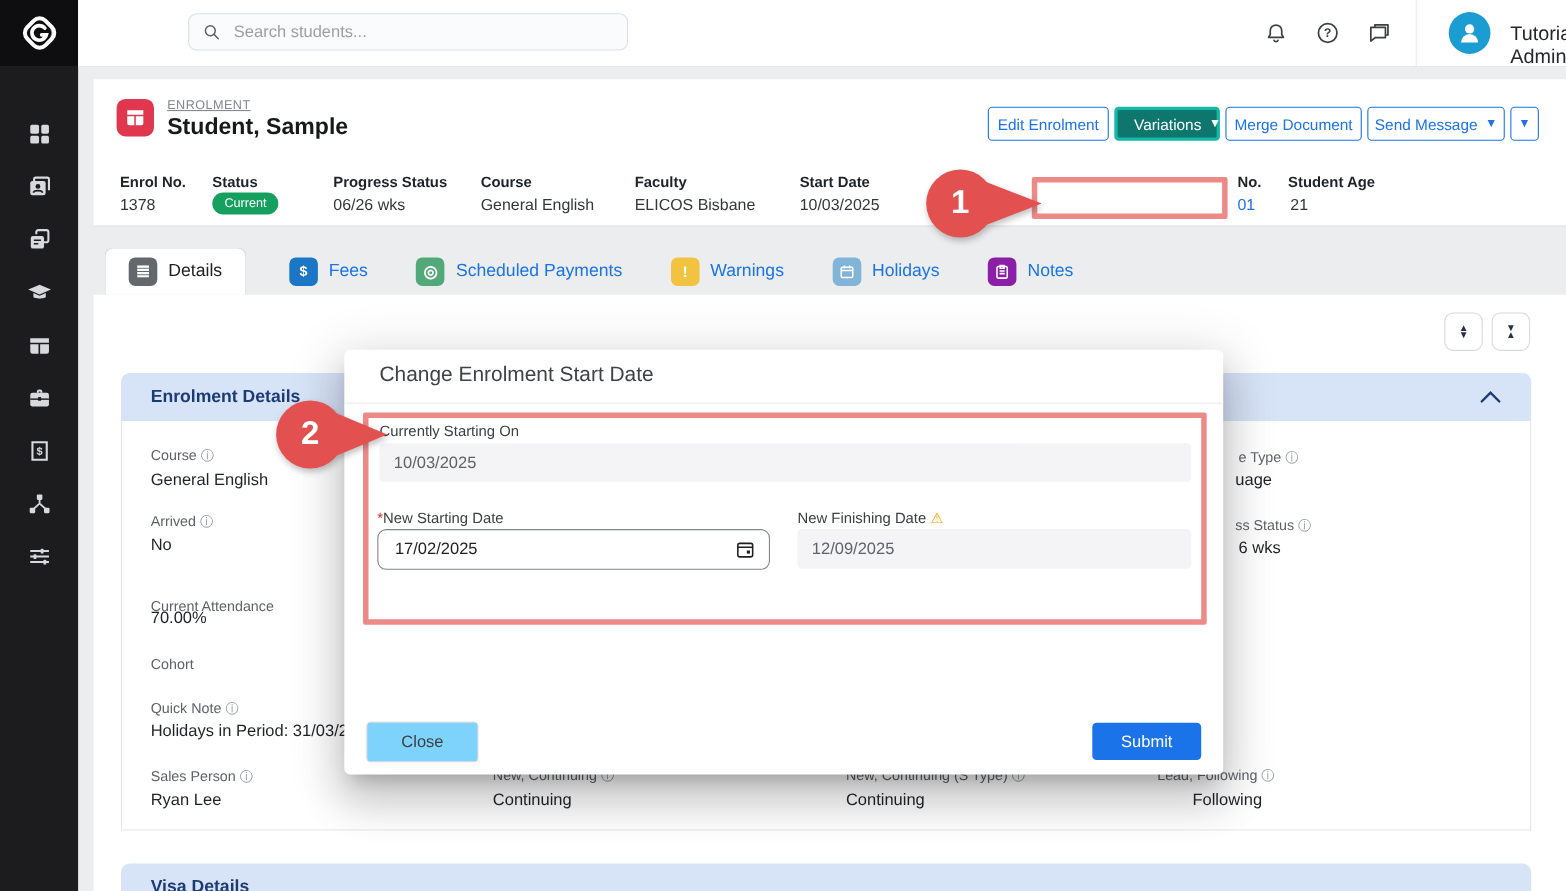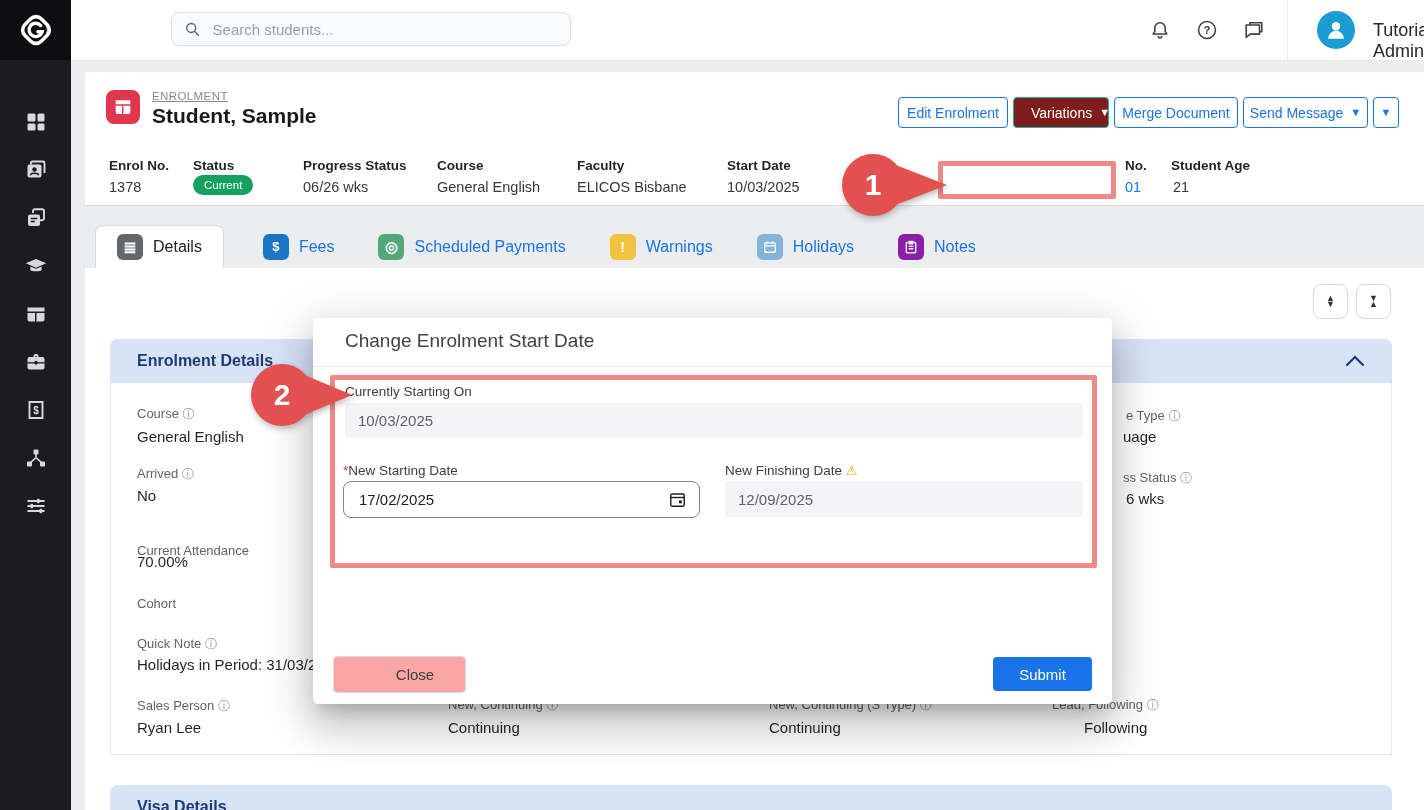--- a/index.html
+++ b/index.html
@@ -23,21 +23,21 @@
   .avatar{left:1246px;top:11px;width:38px;height:38px;border-radius:50%;background:#1b9cd3;display:flex;align-items:center;justify-content:center;}
   .user-name{left:1302px;top:20px;font-size:18px;color:#25282b;font-weight:500;}
 
   
   .head-card{left:85px;top:72px;width:1339px;height:133px;background:#fff;border-bottom:1px solid #dadcde;}
   .app-icon{left:106px;top:90px;width:34px;height:34px;border-radius:8px;background:#e0364e;display:flex;align-items:center;justify-content:center;}
   .badge-label{left:152px;top:90px;font-size:11.5px;letter-spacing:.4px;color:#84898e;text-decoration:underline;}
   .page-title{left:152px;top:105px;font-size:21px;font-weight:700;color:#17191c;}
   .btn{box-sizing:border-box;height:31px;border-radius:4px;font-size:14px;display:flex;align-items:center;justify-content:center;gap:7px;cursor:pointer;white-space:nowrap;}
   .btn-outline{border:1px solid #1a73e8;color:#1a73e8;background:#fff;}
-  .btn-fill{background:#7f1d1d;color:#fff;border:1px solid #14b8a6;padding-left:19px;}
+  .btn-fill{background:#0f766e;color:#fff;border:3px solid #14b8a6;padding-left:19px;}
   .caret{font-size:11px;line-height:1;}
   .inf-label{font-size:13.5px;font-weight:700;color:#1f2328;white-space:nowrap;}
   .inf-value{font-size:14.5px;color:#33373b;white-space:nowrap;}
   .pill{display:inline-block;background:#16a05f;color:#fff;font-size:11.5px;padding:4px 11px;border-radius:11px;}
   .link-blue{color:#1a73e8;padding-left:14px;}
 
   
   .tabs{left:95px;top:225px;height:43px;display:flex;align-items:stretch;gap:34px;}
   .tab{display:flex;align-items:center;gap:10px;padding:0 5px;cursor:pointer;}
   .tab-label{font-size:16px;color:#1a73e8;white-space:nowrap;}
@@ -63,21 +63,21 @@
   .modal{left:313px;top:318px;width:799px;height:386px;background:#fff;border-radius:5px;z-index:30;
          box-shadow:0 11px 15px -7px rgba(0,0,0,.2),0 24px 38px 3px rgba(0,0,0,.14),0 9px 46px 8px rgba(0,0,0,.12);}
   .modal-title{left:345px;top:330px;font-size:19px;color:#3f4347;z-index:31;}
   .modal-divider{left:313px;top:366px;width:799px;height:1px;background:#e8eaed;z-index:31;}
   .m-label{font-size:13.5px;color:#3c4043;white-space:nowrap;z-index:31;}
   .in-disabled{box-sizing:border-box;background:#f4f4f6;border:none;border-radius:4px;font:15px "Liberation Sans",sans-serif;color:#5f6368;padding:0 13px;z-index:31;}
   .in-date{box-sizing:border-box;background:#fff;border:1px solid #80858a;border-radius:8px;display:flex;align-items:center;justify-content:space-between;padding:0 12px 0 13px;z-index:31;}
   .in-date input{border:0;outline:0;font:15px "Liberation Sans",sans-serif;color:#1f1f1f;width:280px;background:transparent;}
   .req{color:#d93025;}
   .warn{color:#f0a800;font-size:13px;}
-  .btn-close{left:333px;top:656px;width:100px;height:35px;border:1px solid #dadce0;border-radius:4px;background:#fca5a5;color:#3c4043;font-size:15px;display:flex;align-items:center;justify-content:center;cursor:pointer;z-index:31;padding-left:31px;}
+  .btn-close{left:333px;top:656px;width:100px;height:35px;border:1px solid #dadce0;border-radius:4px;background:#7dd3fc;color:#3c4043;font-size:15px;display:flex;align-items:center;justify-content:center;cursor:pointer;z-index:31;}
   .btn-submit{left:993px;top:657px;width:99px;height:34px;border-radius:4px;background:#1a73e8;color:#fff;font-size:15px;display:flex;align-items:center;justify-content:center;cursor:pointer;z-index:31;}
 
   
   .hl-box{border:5px solid rgba(232,118,114,.85);border-radius:2px;box-sizing:border-box;z-index:40;pointer-events:none;}
   .balloon{z-index:45;filter:drop-shadow(1px 3px 3px rgba(0,0,0,.25));}
   .balloon .disc{position:absolute;left:0;top:0;width:62px;height:62px;border-radius:50%;background:#e2514f;display:flex;align-items:center;justify-content:center;color:#fff;font-size:30px;font-weight:700;}
   .balloon .tip{position:absolute;background:#e2514f;clip-path:polygon(0 0,100% 50%,0 100%);}
 </style>
 </head>
 <body>

